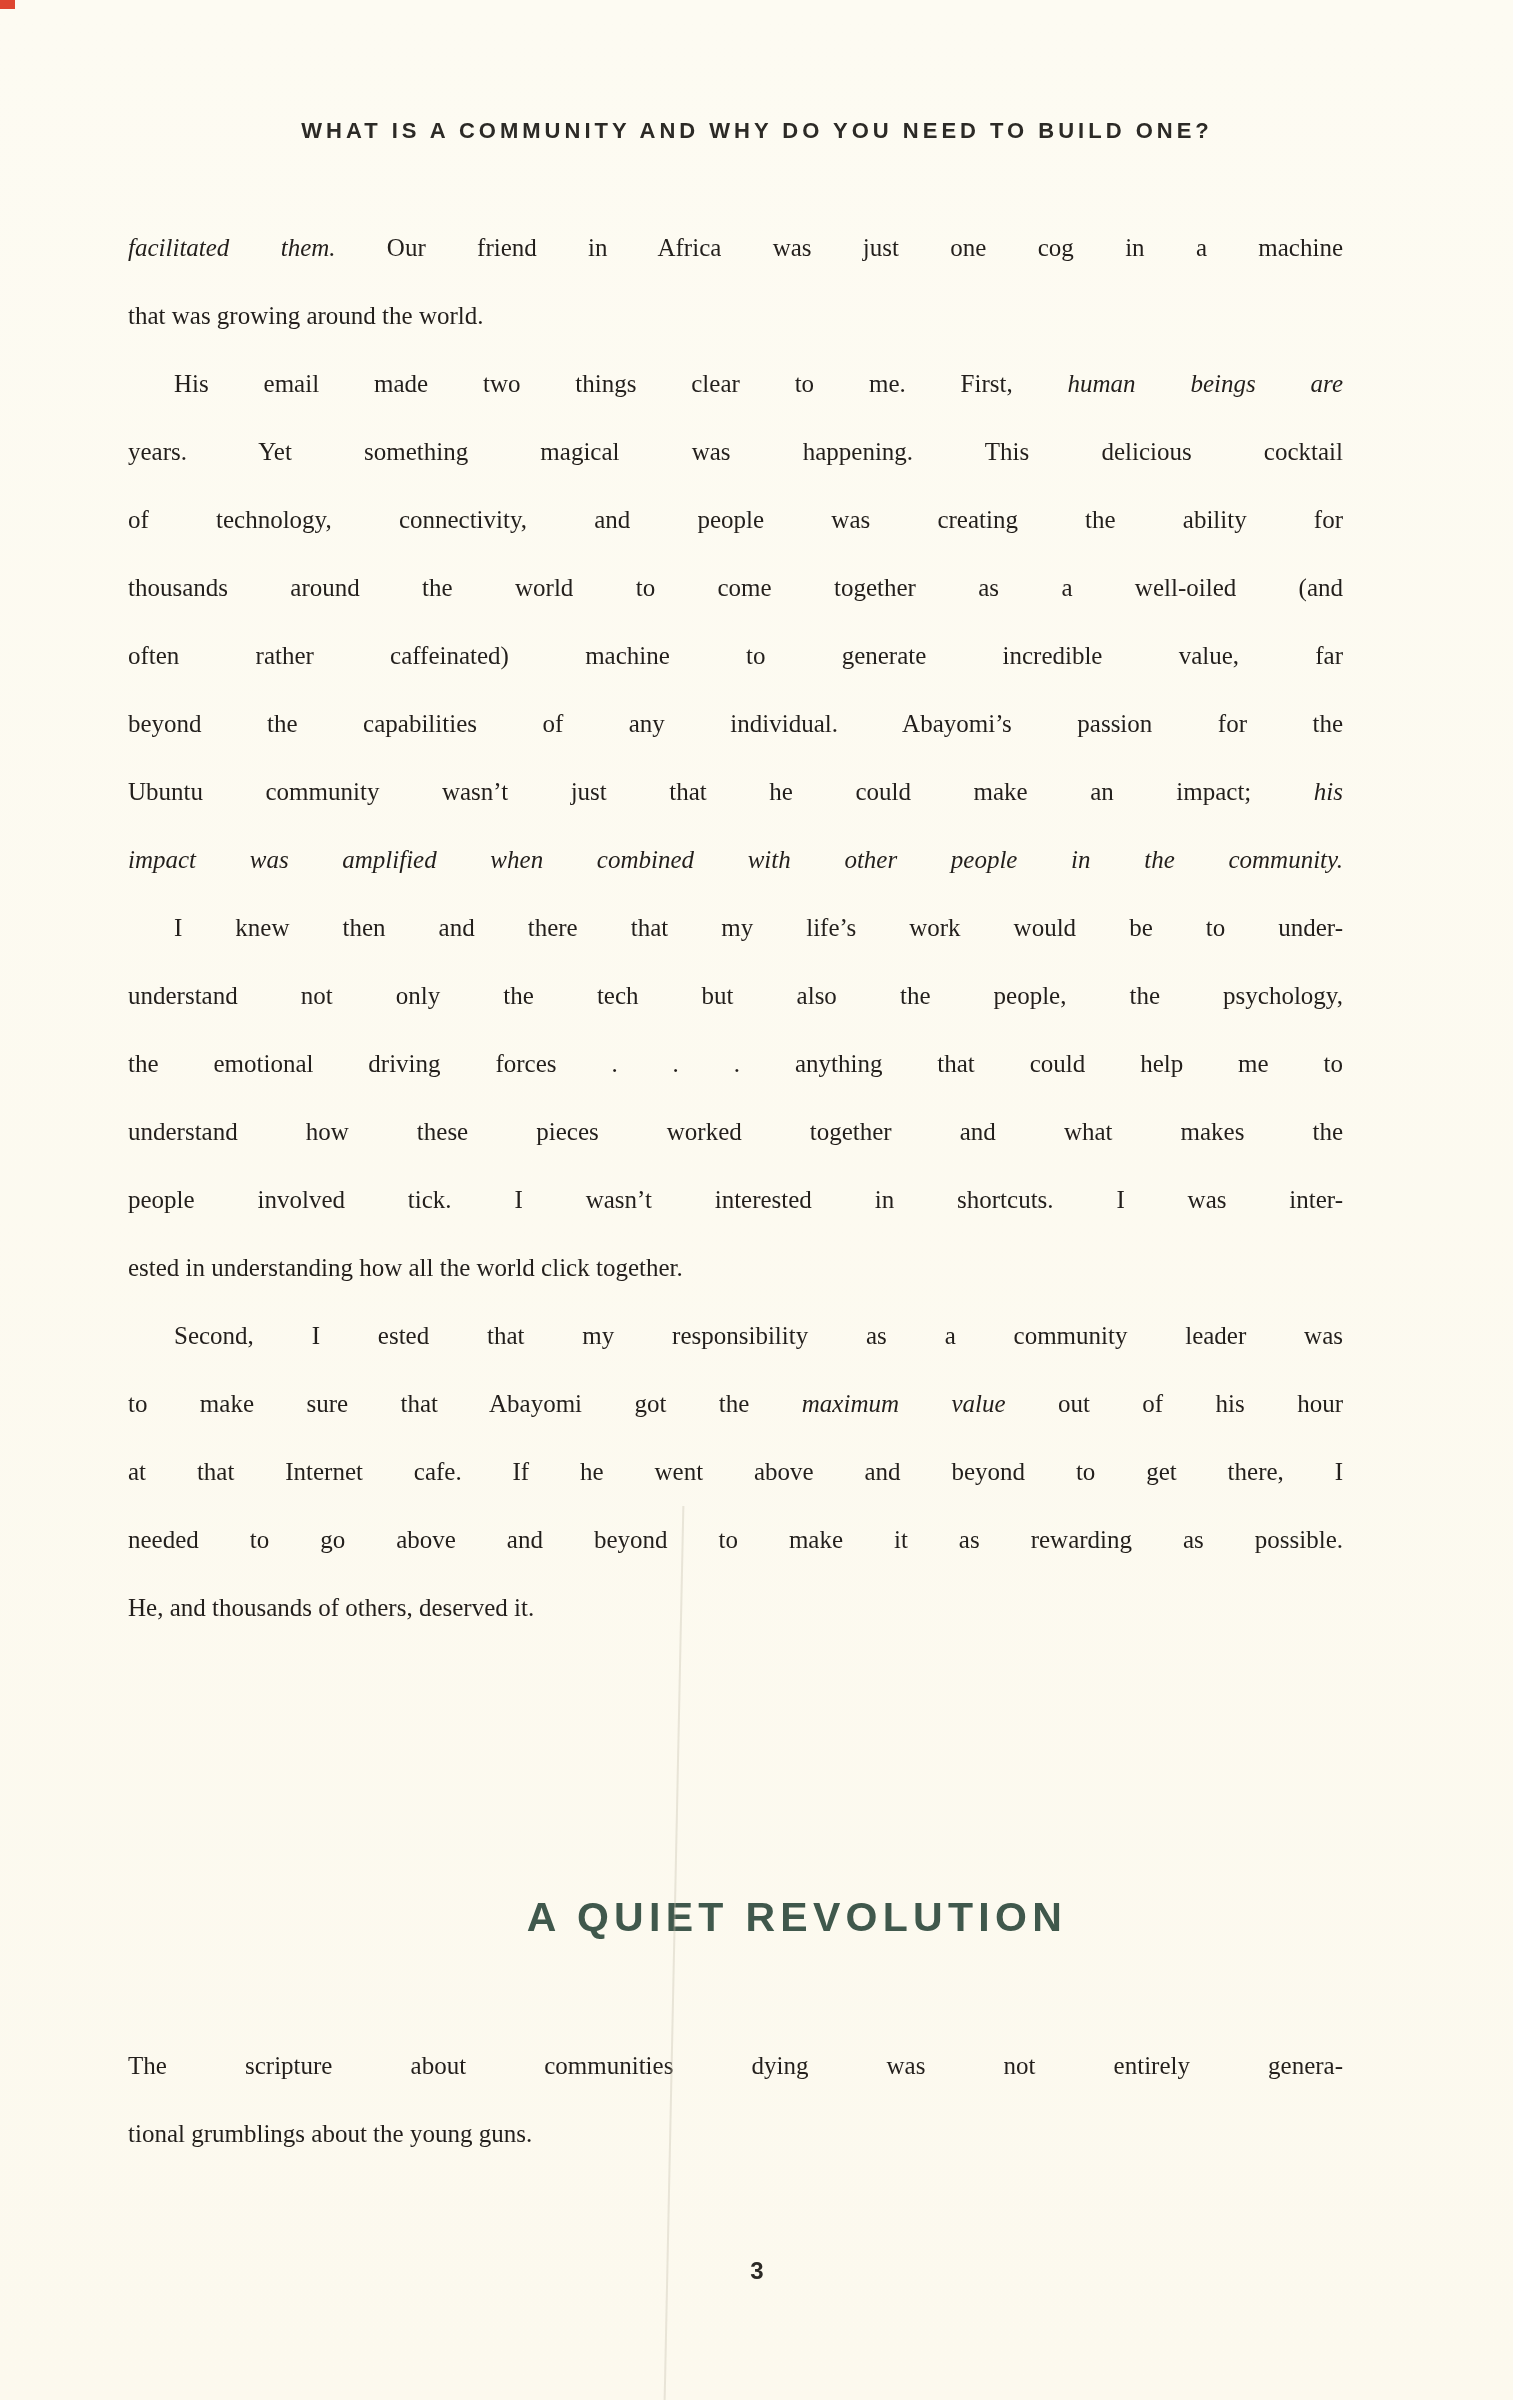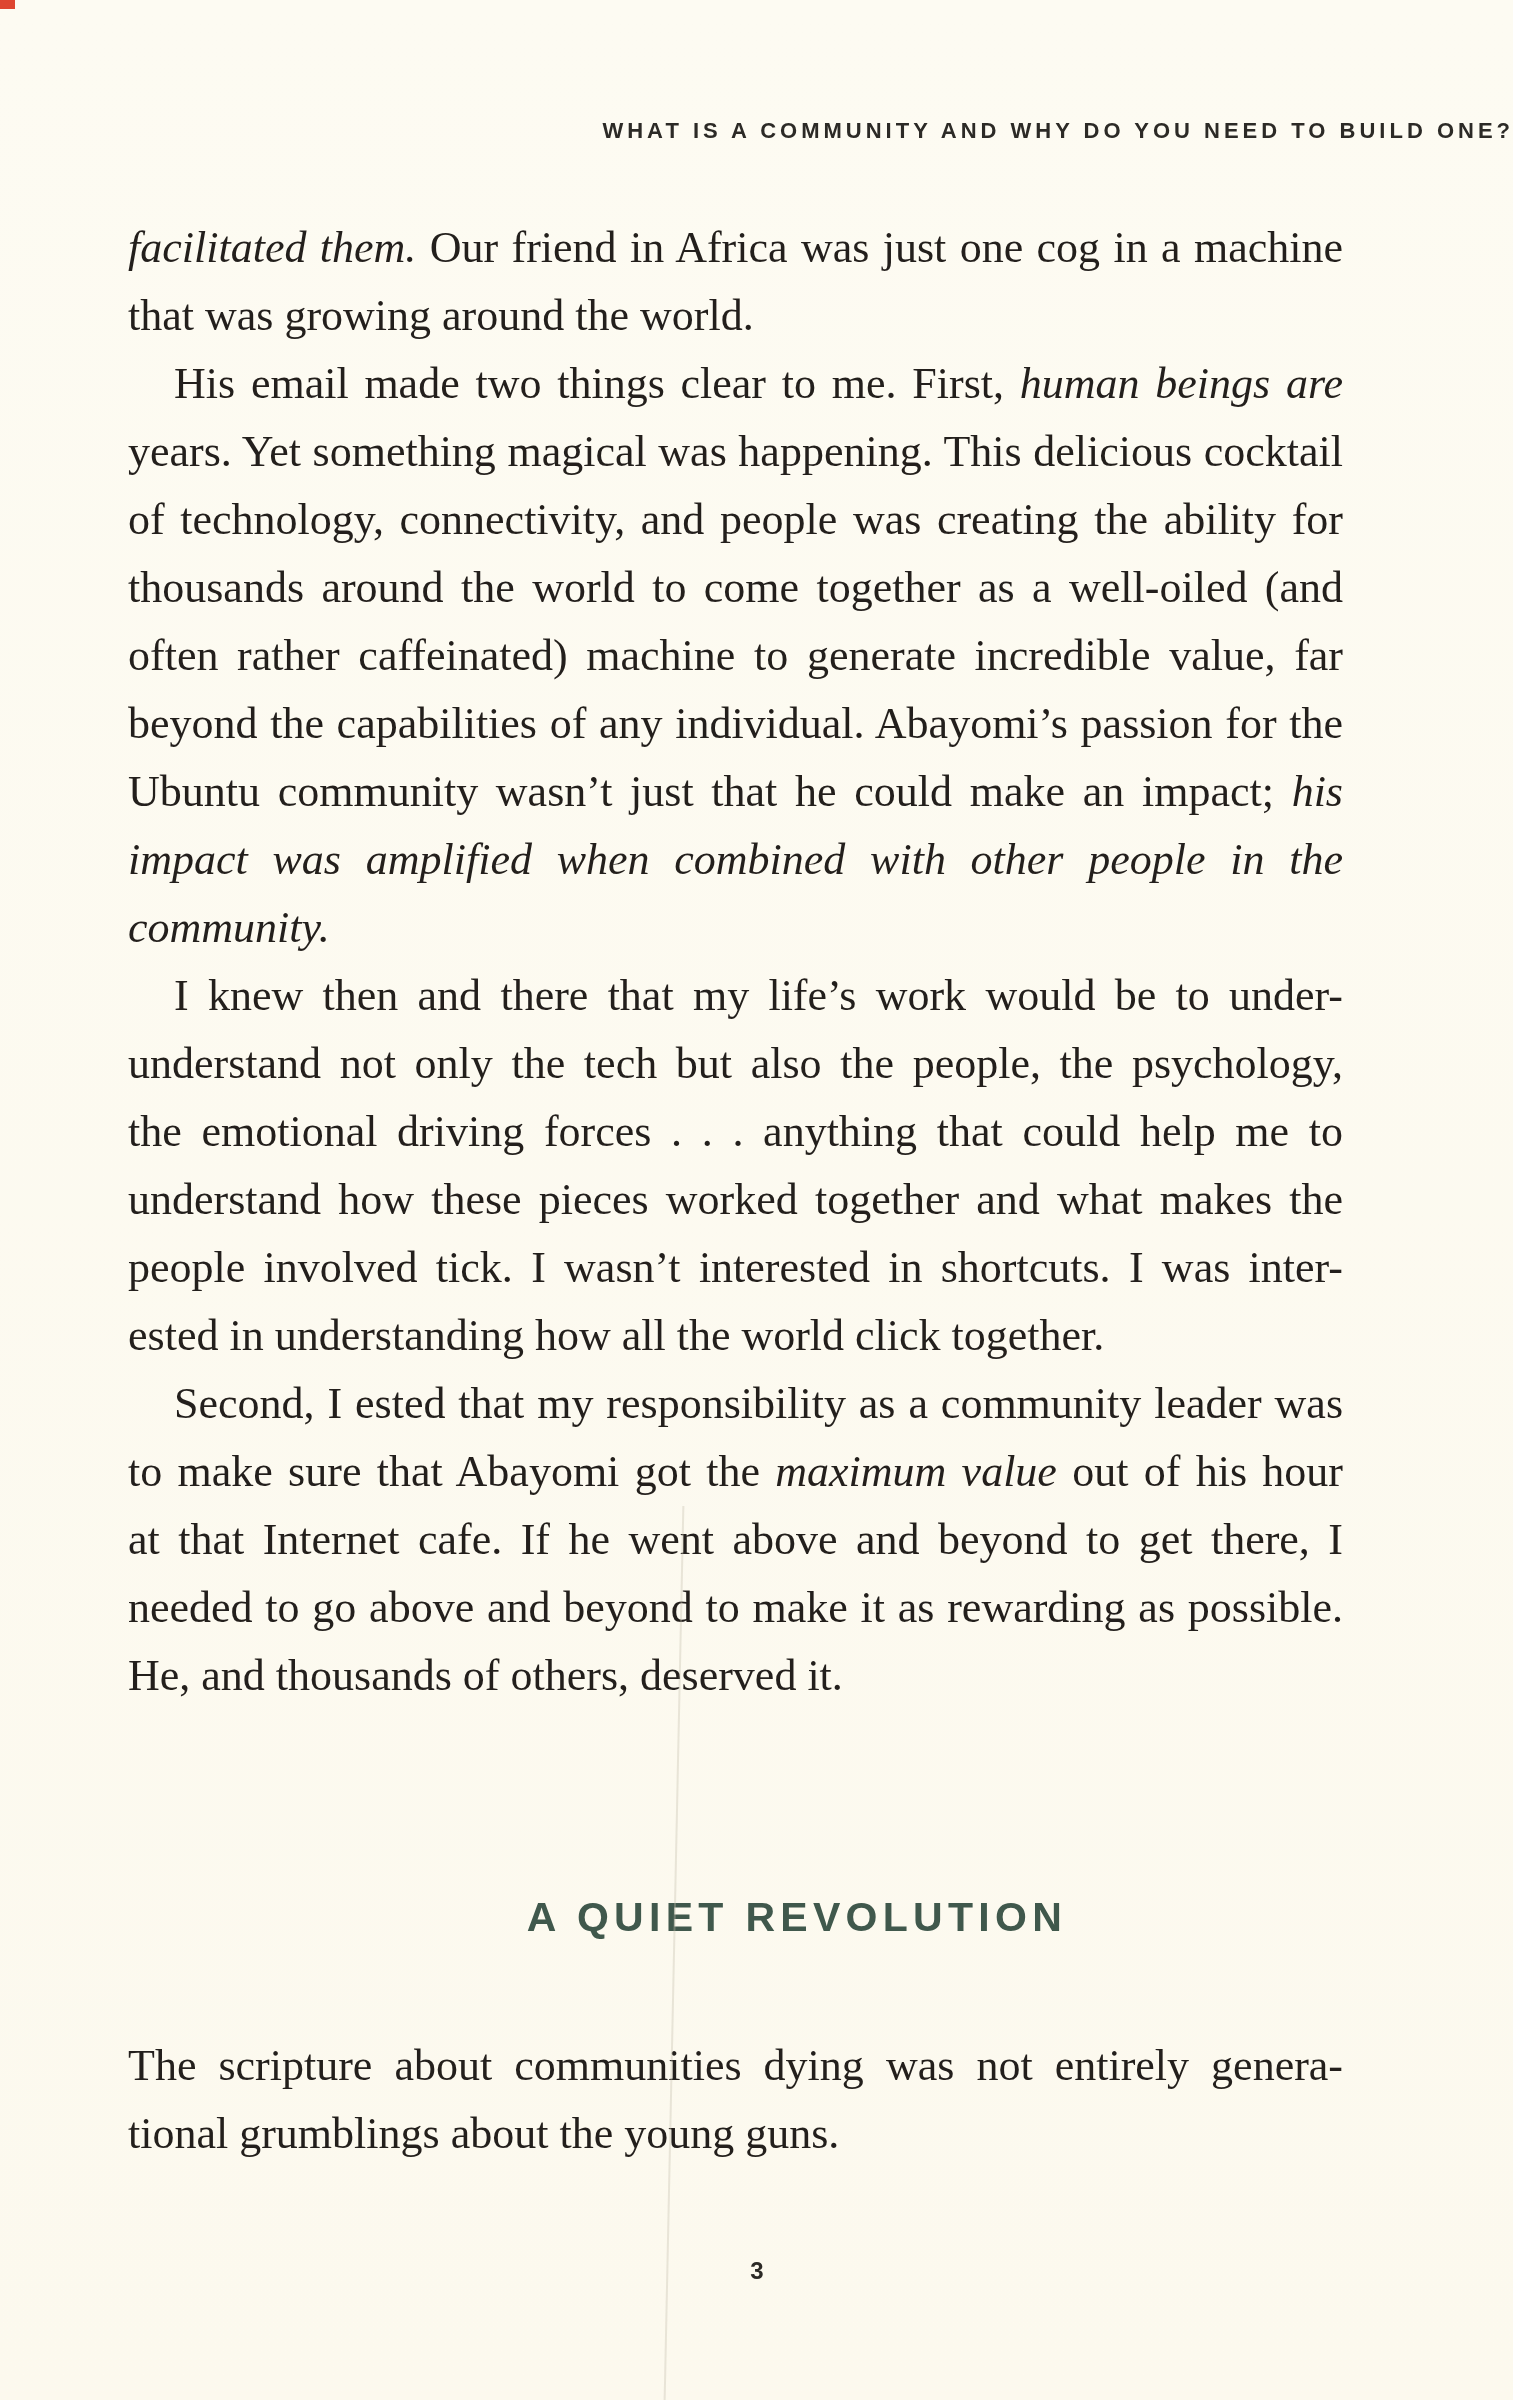--- a/index.html
+++ b/index.html
@@ -23,42 +23,42 @@
     left: 0;
     width: 14.5px;
     height: 8.7px;
     background: var(--corner, #de4530);
   }
   .running-head {
     position: absolute;
     top: 118px;
     left: 0;
     width: 100%;
-    text-align: right;
+    text-align: center;
     font-family: "Liberation Sans", sans-serif;
     font-weight: bold;
     font-size: 22px;
     letter-spacing: 4px;
     color: #2c2a26;
   }
   .body-text {
     position: absolute;
     left: 128px;
     width: 1215px;
     top: 214px;
   }
   .bottom-text {
     position: absolute;
     left: 128px;
     width: 1215px;
     top: 2032px;
   }
   .para { margin: 0; }
   .line {
-    font-size: 44px;
+    font-size: 25px;
     line-height: 68px;
     white-space: normal;
     text-align: left;
   }
   .line.full {
     text-align: justify;
     text-align-last: justify;
   }
   .line.indent {
     text-indent: 46px;

